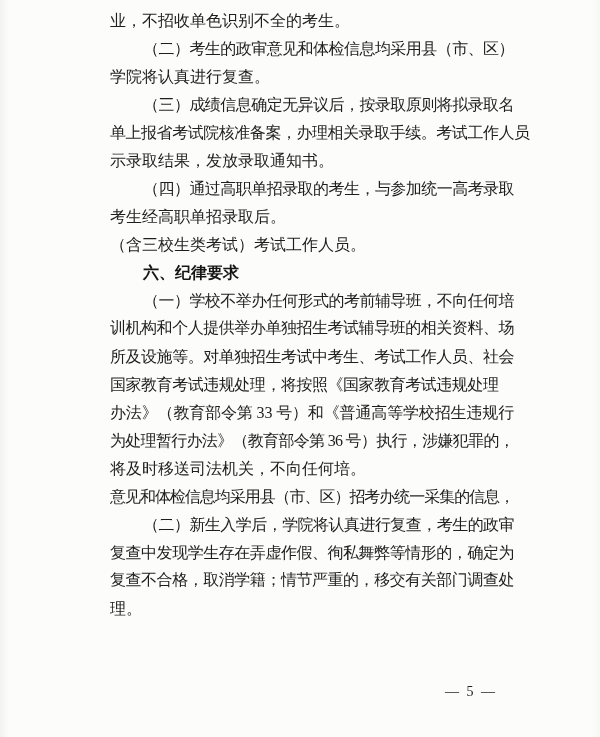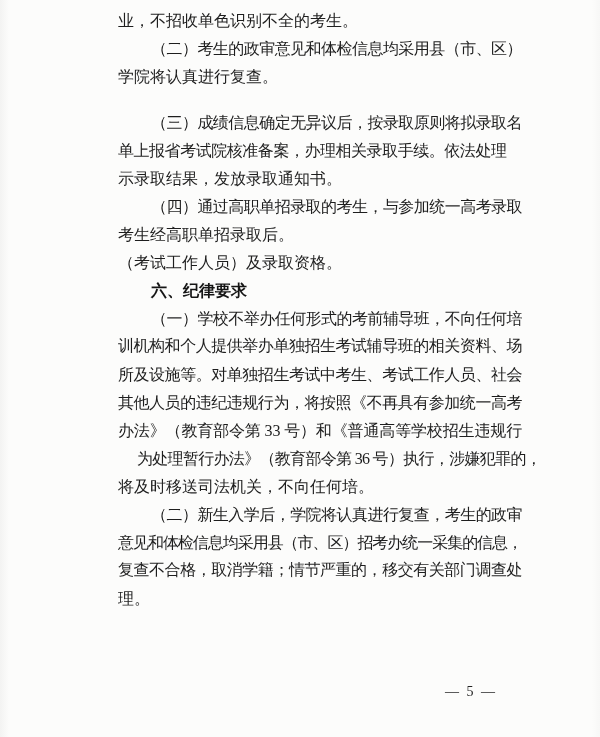--- a/index.html
+++ b/index.html
@@ -14,21 +14,21 @@
   .page {
     position: relative;
     width: 600px;
     height: 737px;
     overflow: hidden;
     background: linear-gradient(90deg, #f3f3f2 0px, #fcfcfb 9px, #fcfcfb 592px, #f7f7f6 600px);
     color: #1e1e1e;
   }
   .textblock {
     position: absolute;
-    left: 118px;
+    left: 110px;
     top: 7px;
     width: 404px;
   }
   .line {
     height: 28px;
     line-height: 28px;
     font-size: 16px;
     white-space: nowrap;
     color: #1e1e1e;
   }
@@ -53,33 +53,34 @@
   }
 </style>
 </head>
 <body>
 
 <div class="page">
   <div class="textblock" id="doc-lines">
       <div class="line"><span>业，不招收单色识别不全的考生。</span></div>
       <div class="line indent" style="letter-spacing: -0.541667px;"><span>（二）考生的政审意见和体检信息均采用县（市、区）</span></div>
       <div class="line"><span>学院将认真进行复查。</span></div>
-      <div class="line indent" style="letter-spacing: -0.541667px; margin-top: 18px;"><span>（三）成绩信息确定无异议后，按录取原则将拟录取名</span></div>
-      <div class="line" style="letter-spacing: -0.461538px;"><span>单上报省考试院核准备案，办理相关录取手续。依法处理</span></div>
+      <div class="line indent" style="letter-spacing: -0.541667px;"><span>（三）成绩信息确定无异议后，按录取原则将拟录取名</span></div>
+      <div class="line" style="letter-spacing: -0.461538px;"><span>单上报省考试院核准备案，办理相关录取手续。考试工作人员</span></div>
       <div class="line"><span>示录取结果，发放录取通知书。</span></div>
       <div class="line indent" style="letter-spacing: -0.541667px;"><span>（四）通过高职单招录取的考生，与参加统一高考录取</span></div>
       <div class="line"><span>考生经高职单招录取后。</span></div>
-      <div class="line"><span>（考试工作人员）及录取资格。</span></div>
+      <div class="line"><span>（含三校生类考试）考试工作人员。</span></div>
       <div class="line bold indent"><span>六、纪律要求</span></div>
       <div class="line indent" style="letter-spacing: -0.541667px;"><span>（一）学校不举办任何形式的考前辅导班，不向任何培</span></div>
       <div class="line" style="letter-spacing: -0.461538px; font-family: Liberation Mono, monospace;"><span>训机构和个人提供举办单独招生考试辅导班的相关资料、场</span></div>
       <div class="line" style="letter-spacing: -0.461538px;"><span>所及设施等。对单独招生考试中考生、考试工作人员、社会</span></div>
-      <div class="line" style="letter-spacing: -0.461538px;"><span>其他人员的违纪违规行为，将按照《不再具有参加统一高考</span></div>
+      <div class="line" style="letter-spacing: -0.461538px;"><span>国家教育考试违规处理，将按照《国家教育考试违规处理</span></div>
       <div class="line" style="letter-spacing: -0.142857px;"><span>办法》（教育部令第 33 号）和《普通高等学校招生违规行</span></div>
-      <div class="line" style="letter-spacing: -0.689655px; margin-left: 19px;"><span>为处理暂行办法》（教育部令第 36 号）执行，涉嫌犯罪的，</span></div>
+      <div class="line" style="letter-spacing: -0.689655px;"><span>为处理暂行办法》（教育部令第 36 号）执行，涉嫌犯罪的，</span></div>
       <div class="line"><span>将及时移送司法机关，不向任何培。</span></div>
+      <div class="line" style="letter-spacing: -1.03704px;"><span>意见和体检信息均采用县（市、区）招考办统一采集的信息，</span></div>
       <div class="line indent" style="letter-spacing: -0.541667px;"><span>（二）新生入学后，学院将认真进行复查，考生的政审</span></div>
-      <div class="line" style="letter-spacing: -1.03704px;"><span>意见和体检信息均采用县（市、区）招考办统一采集的信息，</span></div>
+      <div class="line" style="letter-spacing: -0.461538px;"><span>复查中发现学生存在弄虚作假、徇私舞弊等情形的，确定为</span></div>
       <div class="line" style="letter-spacing: -0.461538px; font-family: Liberation Mono, monospace;"><span>复查不合格，取消学籍；情节严重的，移交有关部门调查处</span></div>
       <div class="line"><span>理。</span></div>
     </div>
   <div class="pageno">— 5 —</div>
 </div>
 
 </body></html>

